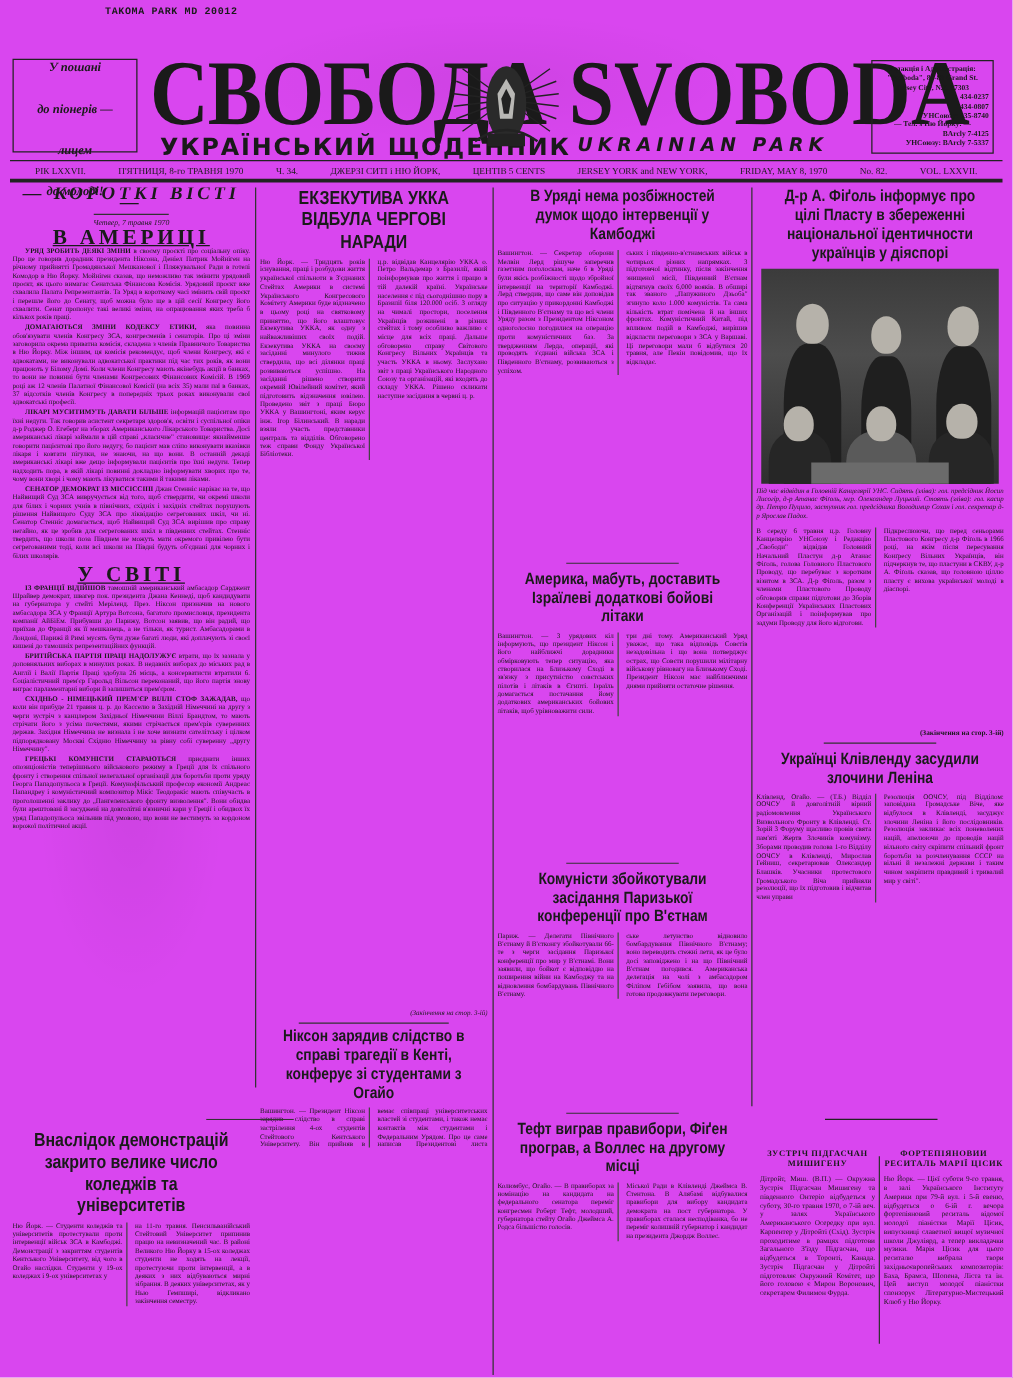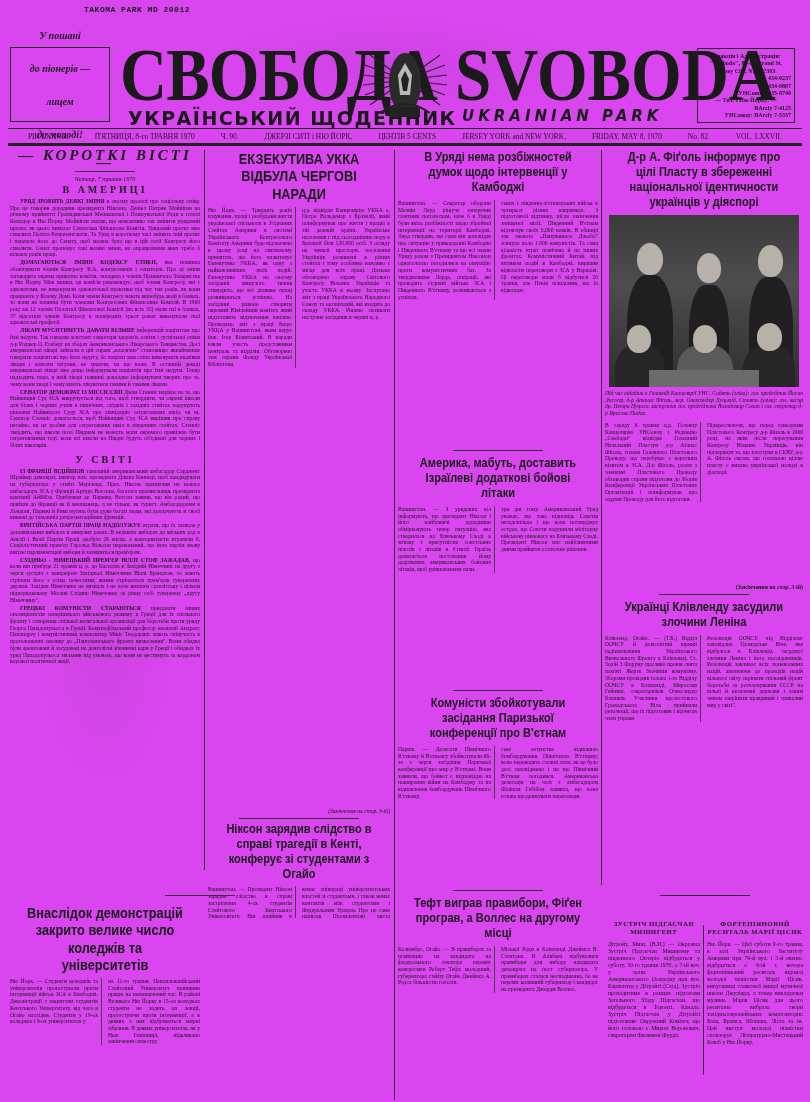--- a/index.html
+++ b/index.html
@@ -2,21 +2,21 @@
 <html><head>
 <meta charset="utf-8">
 <style>
   * { box-sizing: border-box; margin: 0; padding: 0; }
   html, body { width: 810px; height: 1102px; background: #f4f3ef; overflow: hidden; }
   body { font-family: "Liberation Serif", "DejaVu Serif", serif; color: #1a1a1a; position: relative; }
   .page { position: absolute; left: 0; top: 0; width: 810px; height: 1102px; background: #d946ef; }
 
   .mailing { position: absolute; left: 84px; top: 5px; font-family: "Liberation Mono", monospace; font-size: 8px; font-weight: bold; letter-spacing: 0.5px; }
 
-  .promo-box { position: absolute; left: 10px; top: 47px; width: 100px; height: 75px; border: 1.5px solid #222; display: flex; flex-direction: column; justify-content: center; align-items: center; text-align: center; font-style: italic; font-weight: bold; font-size: 10px; line-height: 13px; gap: 20px; }
+  .promo-box { position: absolute; left: 10px; top: 47px; width: 100px; height: 75px; border: 1.5px solid #222; display: flex; flex-direction: column; justify-content: space-between; align-items: center; text-align: center; font-style: italic; font-weight: bold; font-size: 10px; line-height: 13px; gap: 20px; }
 
   .masthead-cyr { position: absolute; left: 120px; top: 38px; font-family: "Liberation Serif", serif; font-weight: bold; font-size: 74px; letter-spacing: -1px; line-height: 74px; transform: scaleX(0.88); transform-origin: left top; }
   .masthead-cyr-sub { position: absolute; left: 128px; top: 107px; font-family: "DejaVu Sans", sans-serif; font-weight: bold; font-size: 19px; letter-spacing: 1.5px; }
 
   .emblem { position: absolute; left: 360px; top: 35px; width: 90px; height: 90px; }
 
   .masthead-lat { position: absolute; left: 455px; top: 38px; font-family: "Liberation Serif", serif; font-weight: bold; font-size: 74px; line-height: 74px; transform: scaleX(0.88); transform-origin: left top; }
   .masthead-lat-sub { position: absolute; left: 462px; top: 107px; font-family: "DejaVu Sans", sans-serif; font-weight: bold; font-style: italic; font-size: 15px; letter-spacing: 4px; }
 
   .contact-box { position: absolute; left: 697px; top: 48px; width: 98px; height: 75px; border: 1.5px solid #222; font-size: 6px; line-height: 7.4px; padding: 4px 3px; text-align: center; font-weight: bold; }
@@ -29,21 +29,21 @@
   .rule-v { position: absolute; top: 150px; width: 0; border-left: 1px solid #333; }
 
   .col1 { left: 10px; width: 190px; height: 795px; }
   .col2 { left: 208px; width: 182px; height: 650px; }
   .col3 { left: 398px; width: 200px; height: 700px; }
   .col4 { left: 605px; width: 198px; height: 690px; }
 
   .kv-title { text-align: center; font-family: "Liberation Serif", serif; font-style: italic; font-weight: bold; font-size: 15px; letter-spacing: 3px; margin-top: 2px; }
   .short-rule { width: 60px; border-top: 1px solid #333; margin: 6px auto 4px; }
   .kv-date { text-align: center; font-style: italic; font-size: 6.2px; margin-bottom: 4px; }
-  .sec-head { text-align: center; font-family: "Liberation Serif", serif; font-weight: bold; font-size: 10px; letter-spacing: 3px; margin: 2px 0 4px; }
+  .sec-head { text-align: center; font-family: "Liberation Serif", serif; font-weight: bold; font-size: 17px; letter-spacing: 3px; margin: 2px 0 4px; text-decoration: underline; }
   .para { text-indent: 10px; margin-bottom: 1px; }
   .para b { font-weight: bold; }
 
   .hl { font-family: "Liberation Sans", "DejaVu Sans", sans-serif; font-weight: bold; text-align: center; line-height: 1.15; transform: scaleX(0.85); }
   .hl-big { font-size: 15px; }
   .hl-mid { font-size: 13px; }
 
   .twocol { display: grid; grid-template-columns: 1fr 1fr; column-gap: 6px; margin-top: 5px; }
   .twocol > div { text-align: justify; }
   .twocol.divided > div:first-child { border-right: 1px solid #444; padding-right: 3px; }
@@ -114,21 +114,21 @@
     <div class="r">434-0807</div>
     <div class="r">УНСоюзу: 435-8740</div>
     <div>— Тел. з Ню Йорку: —</div>
     <div class="r">BArcly 7-4125</div>
     <div class="r">УНСоюзу: BArcly 7-5337</div>
   </div>
 
   <div class="dateline">
     <span>РІК LXXVII.</span>
     <span>П'ЯТНИЦЯ, 8-го ТРАВНЯ 1970</span>
-    <span>Ч. 90.</span>
+    <span>Ч. 34.</span>
     <span>ДЖЕРЗІ СИТІ і НЮ ЙОРК,</span>
     <span>ЦЕНТІВ 5 CENTS</span>
     <span>JERSEY YORK and NEW YORK,</span>
     <span>FRIDAY, MAY 8, 1970</span>
     <span>No. 82.</span>
     <span>VOL. LXXVII.</span>
   </div>
 
   <div class="rule-v" style="left:204px;height:720px;"></div>
   <div class="rule-v" style="left:394px;height:950px;"></div>

